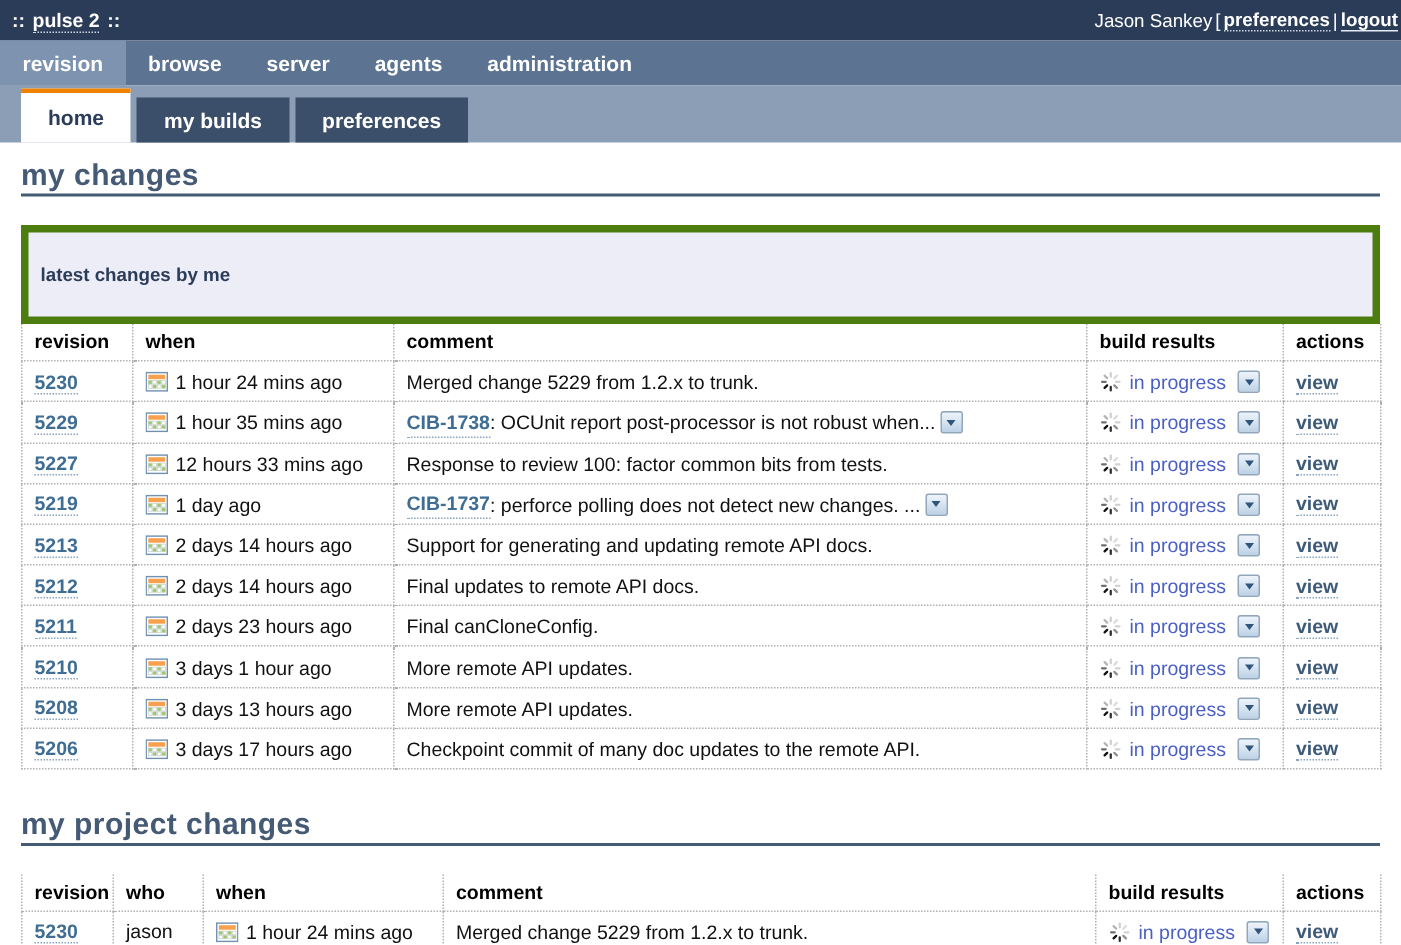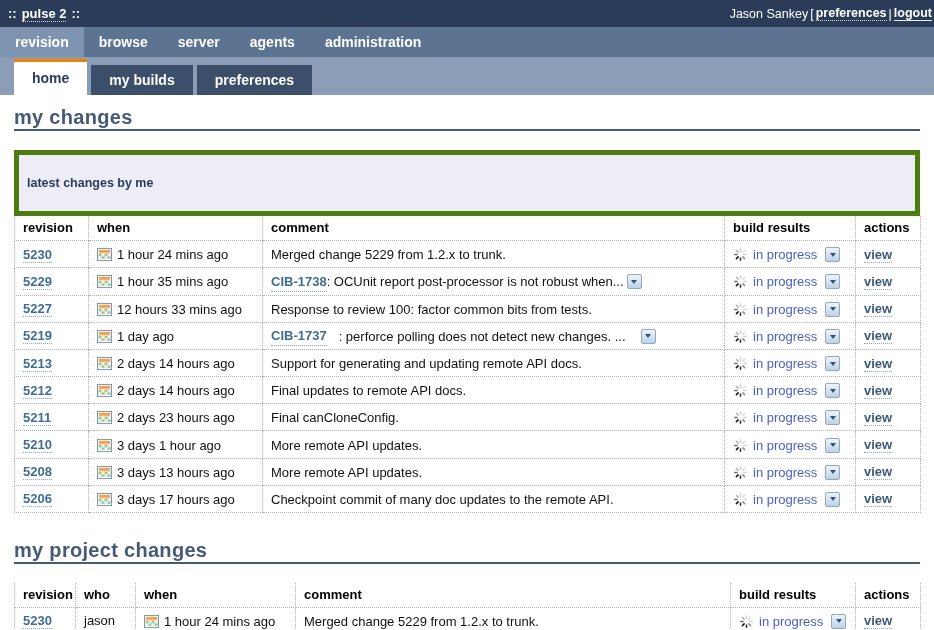--- a/index.html
+++ b/index.html
@@ -286,21 +286,21 @@
                         <rect x="11.6" y="7.2" width="2.6" height="2.4" fill="#ffffff"></rect>
                         <rect x="2" y="10.2" width="2.6" height="2.4" fill="#ffffff"></rect>
                         <rect x="5.2" y="10.2" width="2.6" height="2.4" fill="#9cc86a"></rect>
                         <rect x="8.4" y="10.2" width="2.6" height="2.4" fill="#ffffff"></rect>
                         <rect x="11.6" y="10.2" width="2.6" height="2.4" fill="#9cc86a"></rect>
                       </g>
                     </svg>
                   </span>
                   <span>1 day ago</span>
                 </span></td>
-              <td><span class="cellflex" style="gap: 12px;">
+              <td><span class="cellflex" style="gap: 0px;">
                   <a class="cib-link">CIB-1737</a>
                   <span>: perforce polling does not detect new changes. ...</span>
                   <span class="dd-btn">
                     <span class="dd-arrow"></span>
                   </span>
                 </span></td>
               <td><span class="cellflex">
                   <span class="icon">
                     <svg width="15" height="15" viewBox="0 0 16 16">
                       <rect x="7.2" y="1" width="1.6" height="4.2" rx="0.8" fill="#cfcfcf" transform="rotate(0 8 8)"></rect>

